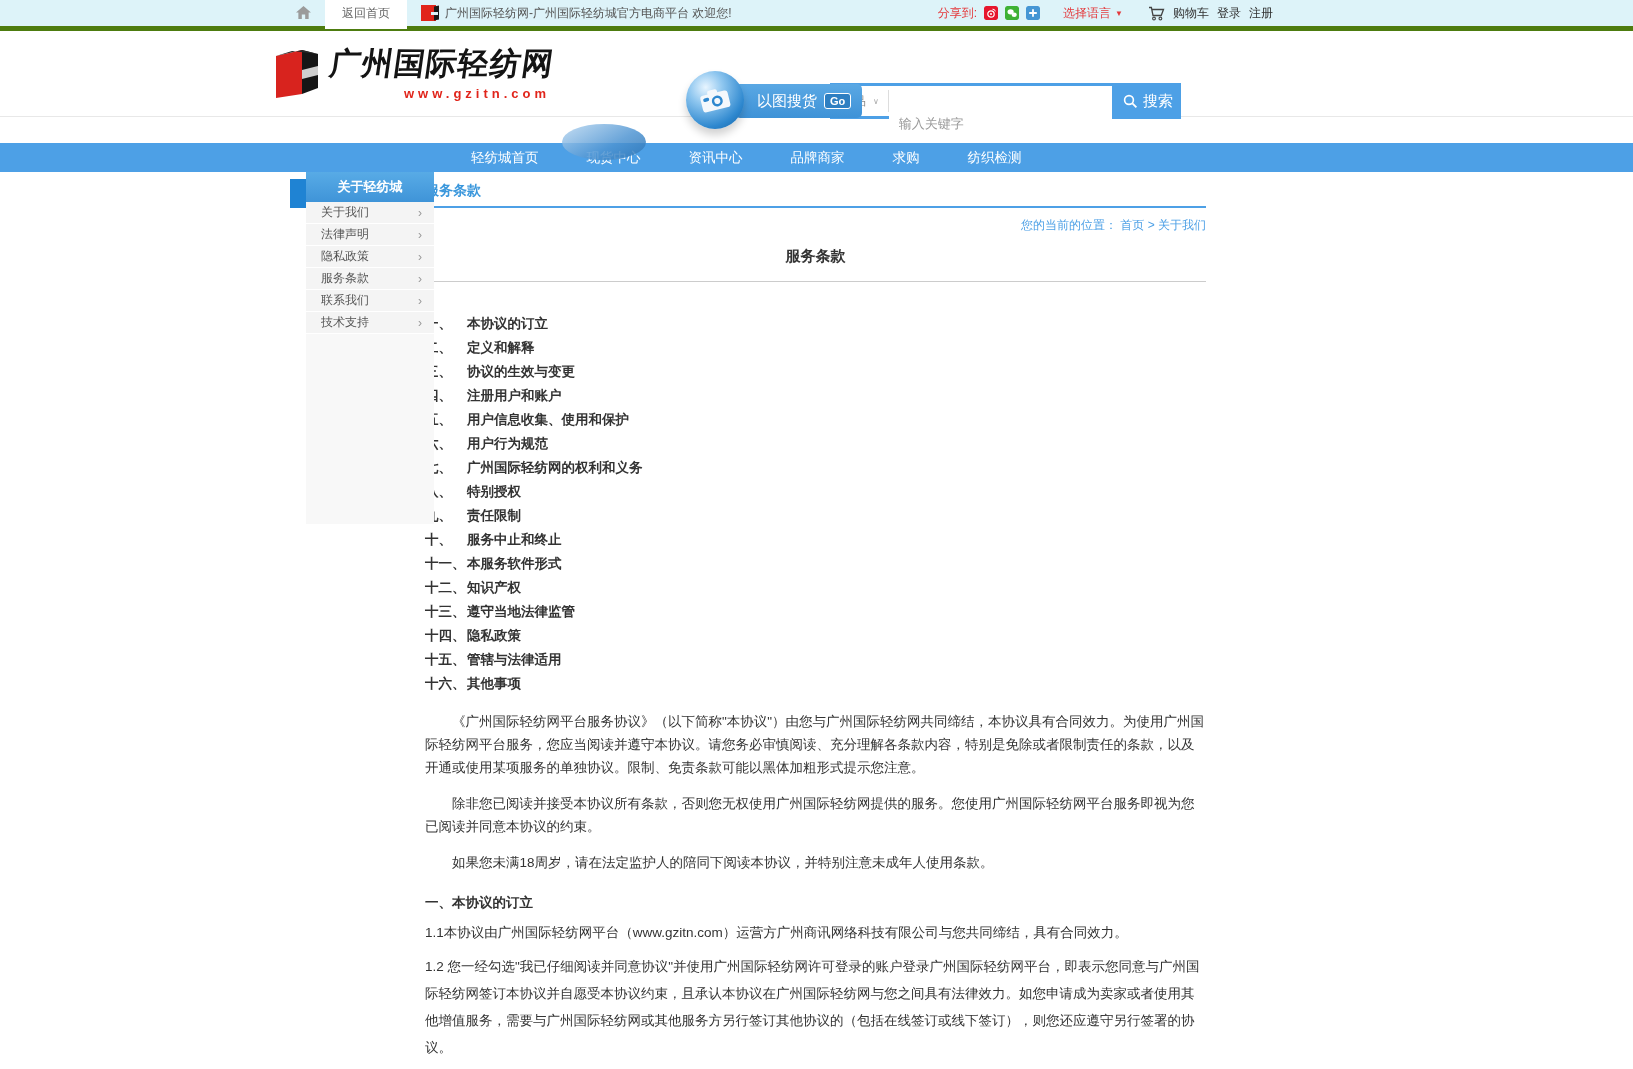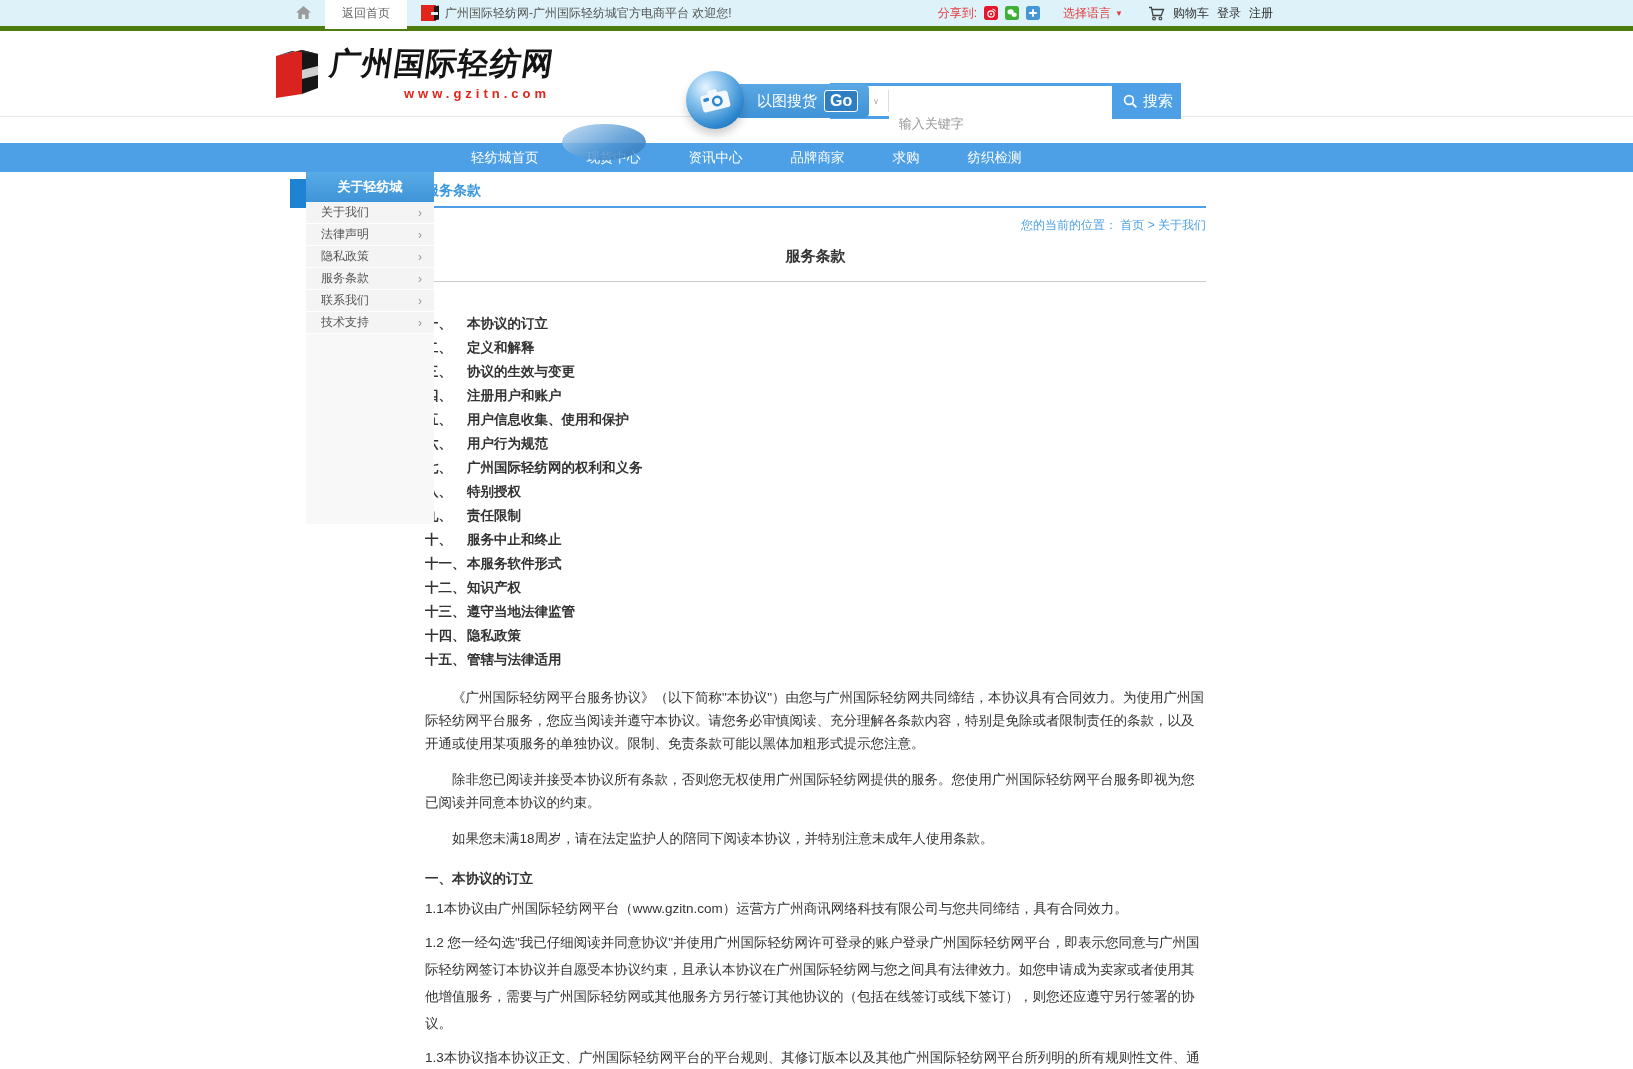--- a/index.html
+++ b/index.html
@@ -26,21 +26,21 @@
   .logo { position:absolute; left:272px; top:12px; display:flex; align-items:flex-start; }
   .logo-text { margin-left:8px; }
   .logo-title { font-size:31px; font-weight:900; color:#141414; letter-spacing:1px; transform:skewX(-8deg); white-space:nowrap; }
   .logo-url { color:#e1251b; font-weight:bold; font-size:13px; letter-spacing:4px; padding-left:70px; margin-top:1px;text-align:center; }
   .cam-ball { position:absolute; left:686px; top:40px; width:58px; height:58px; border-radius:50%; z-index:3;
     background:radial-gradient(circle at 34% 28%, #e8f5ff 0%, #8ec6ef 30%, #2e88cf 70%, #135d9e 100%);
     box-shadow:0 6px 8px rgba(0,0,0,.18); display:flex; align-items:center; justify-content:center; }
   .img-search-btn { position:absolute; left:735px; top:53px; height:34px; border-radius:5px; z-index:2;
     background:linear-gradient(#5aa8e4,#3e92d7); color:#fff; font-size:15px;
     display:flex; align-items:center; gap:7px; padding:0 11px 0 22px; cursor:pointer; }
-  .go-badge { border:1px solid #fff; border-radius:3px; background:#2e7fc2; font-size:16px; font-weight:bold; padding:1px 5px; }
+  .go-badge { border:1px solid #fff; border-radius:3px; background:#2e7fc2; font-size:11px; font-weight:bold; padding:1px 5px; }
   .search-wrap { position:absolute; left:830px; top:52px; display:flex; height:36px; }
   .search-box { width:285px; background:#fff; border:3px solid #4da0e6; display:flex; align-items:center; }
   .cat-sel { display:flex; align-items:center; gap:7px; color:#888; font-size:12px; padding:0 9px;
     border-right:1px solid #ddd; height:22px; cursor:pointer; }
   .cat-sel .arrow { font-size:8px; color:#aaa; }
   .kw-input { border:none; outline:none; flex:1; padding:0 10px; font-size:13px; color:#333; font-family:"Liberation Sans",sans-serif;margin-top:44px; }
   .kw-input::placeholder { color:#999; }
   .search-btn { width:66px; background:#4da0e6; color:#fff; font-size:15px; display:flex;
     align-items:center; justify-content:center; gap:5px; cursor:pointer; }
   .banner-ellipse { position:absolute; left:562px; top:93px; width:84px; height:36px; border-radius:50%;
@@ -279,20 +279,24 @@
           <span>遵守当地法律监管</span>
         </div>
       <div class="toc-row">
           <span class="toc-num">十四、</span>
           <span>隐私政策</span>
         </div>
       <div class="toc-row">
           <span class="toc-num">十五、</span>
           <span>管辖与法律适用</span>
         </div>
+      <div class="toc-row">
+          <span class="toc-num">十六、</span>
+          <span>其他事项</span>
+        </div>
     </div>
 
     <div class="paras">
       <p>《广州国际轻纺网平台服务协议》（以下简称"本协议"）由您与广州国际轻纺网共同缔结，本协议具有合同效力。为使用广州国际轻纺网平台服务，您应当阅读并遵守本协议。请您务必审慎阅读、充分理解各条款内容，特别是免除或者限制责任的条款，以及开通或使用某项服务的单独协议。限制、免责条款可能以黑体加粗形式提示您注意。</p>
       <p>除非您已阅读并接受本协议所有条款，否则您无权使用广州国际轻纺网提供的服务。您使用广州国际轻纺网平台服务即视为您已阅读并同意本协议的约束。</p>
       <p>如果您未满18周岁，请在法定监护人的陪同下阅读本协议，并特别注意未成年人使用条款。</p>
     </div>
 
     <div class="sec-head">一、本协议的订立</div>
     <div class="clause">1.1本协议由广州国际轻纺网平台（www.gzitn.com）运营方广州商讯网络科技有限公司与您共同缔结，具有合同效力。</div>

